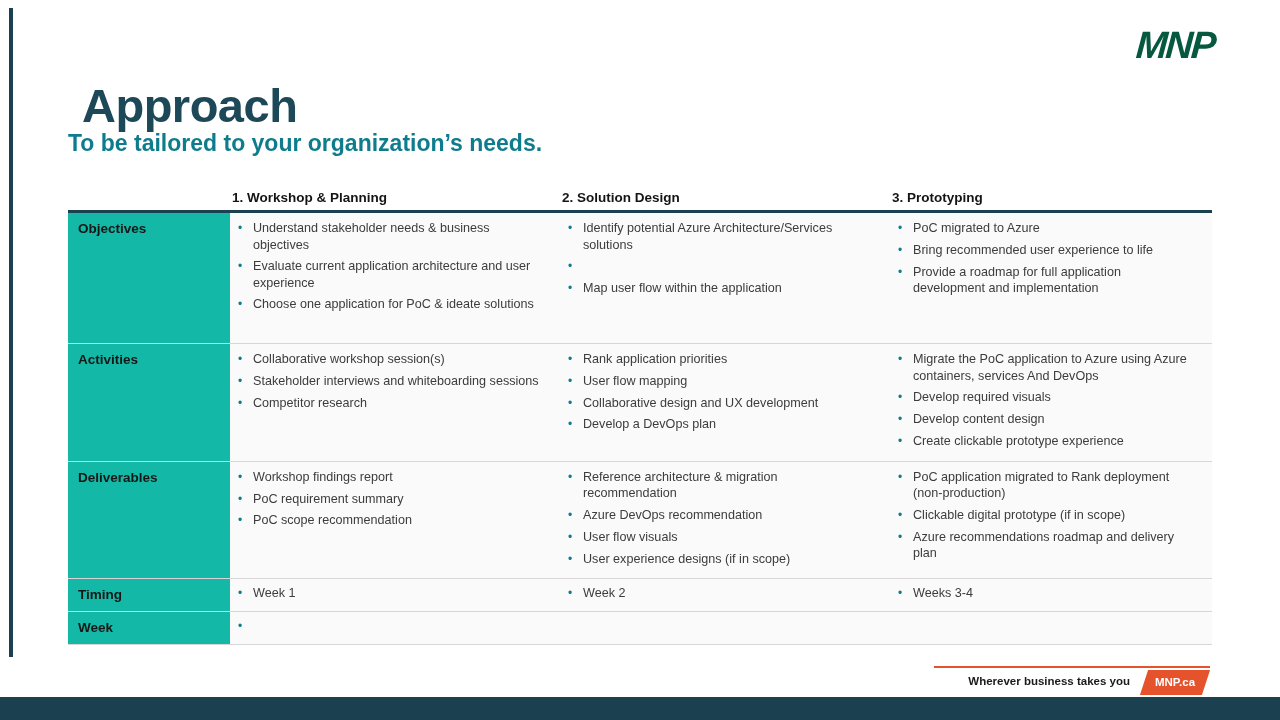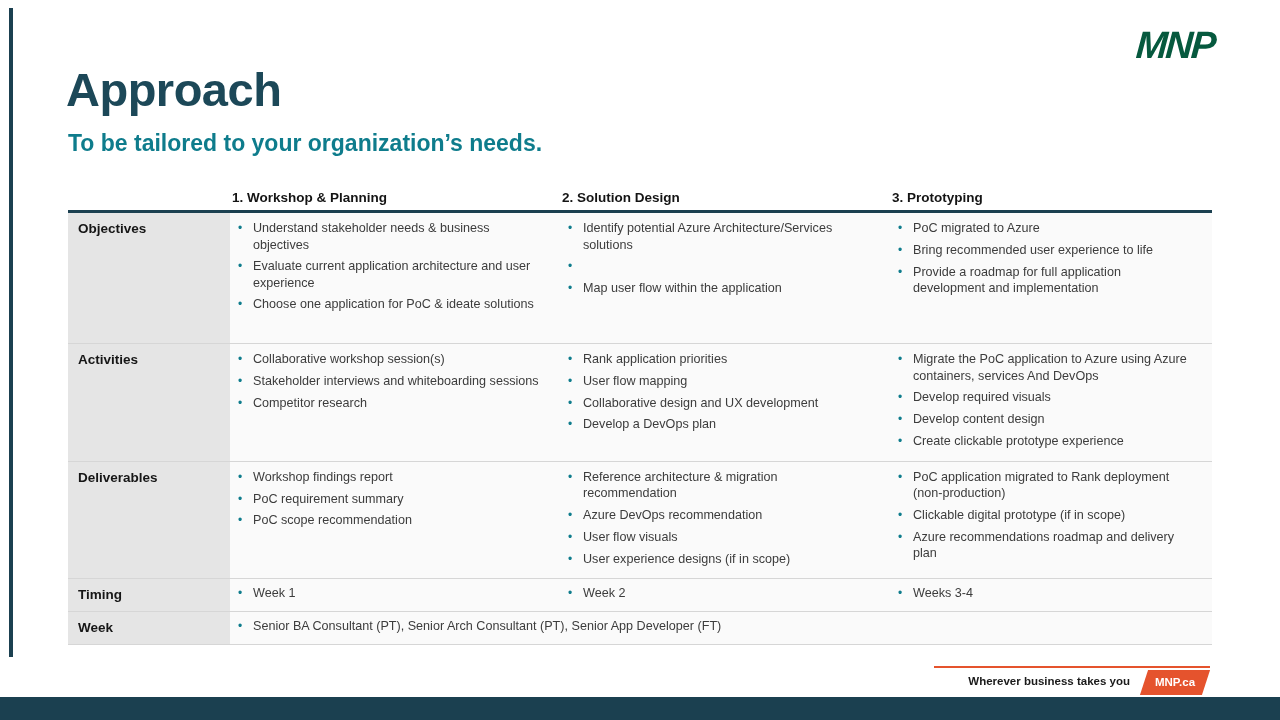--- a/index.html
+++ b/index.html
@@ -1,35 +1,35 @@
 <!DOCTYPE html>
 <html><head>
 <meta charset="utf-8">
 <style>
   html,body{margin:0;padding:0;background:#888;}
   .slide{position:relative;width:1280px;height:720px;background:#ffffff;overflow:hidden;
          font-family:"Liberation Sans","DejaVu Sans",sans-serif;-webkit-font-smoothing:antialiased;}
   .left-accent{position:absolute;left:9px;top:8px;width:4px;height:649px;background:#1b4050;}
   .logo{position:absolute;top:24px;right:66px;font-size:38px;font-weight:800;font-style:italic;
         color:#06593e;letter-spacing:-2px;transform:skewX(-4deg);}
-  .title{position:absolute;left:66px;top:62px;margin:0;font-size:47px;font-weight:700;
+  .title{position:absolute;left:66px;top:62px;margin:16px;font-size:47px;font-weight:700;
          color:#1c4858;letter-spacing:-0.5px;}
   .subtitle{position:absolute;left:68px;top:130px;margin:0;font-size:23px;font-weight:600;color:#0e7c8c;}
   .table{position:absolute;left:68px;top:188px;width:1144px;}
   .thead{display:flex;align-items:flex-end;height:25px;box-sizing:border-box;
          border-bottom:3px solid #1b4050;}
   .hcell{font-size:13.5px;font-weight:700;color:#141414;padding:0 0 5px 2px;box-sizing:border-box;}
   .hcell.spacer{width:162px;padding:0;}
   .hcell.c1,.hcell.c2{width:330px;}
   .hcell.c3{width:322px;}
   .trow{display:flex;border-bottom:1px solid #d6d6d6;box-sizing:border-box;}
   .row-0{min-height:131px}.row-1{min-height:115px}.row-2{min-height:116px}
   .row-3{min-height:30px}.row-4{min-height:29px}
   .cell{box-sizing:border-box;}
-  .cell.label{width:162px;background:#e5e5e5;padding:8px 6px 0 10px;
+  .cell.label{width:162px;background:#14b8a6;padding:8px 6px 0 10px;
               font-size:13.5px;font-weight:700;color:#161616;}
   .cell.content{background:#fafafa;}
   .cell.c1,.cell.c2{width:330px;}
   .cell.c3{width:322px;}
   .cell.span{flex:1;}
   ul.blist{list-style:none;margin:0;padding:7px 18px 6px 8px;}
   li.bitem{display:flex;margin:0 0 5px 0;font-size:12.6px;line-height:1.32;color:#3c3c3c;}
   .dot{color:#0e7c8c;width:15px;flex:none;font-size:12px;padding-top:1px;}
   .row-3 ul.blist,.row-4 ul.blist{padding-top:6px;padding-bottom:4px;}
   .footer{position:absolute;right:68px;top:666px;width:278px;height:31px;}
@@ -249,21 +249,20 @@
               </li>
             </ul>
           </div>
         </div>
         <div class="trow row-4">
           <div class="cell label">Week</div>
           <div class="cell content span">
             <ul class="blist">
               <li class="bitem">
                 <span class="dot">•</span>
-                <span class="btxt">Senior BA Consultant (PT), Senior Arch Consultant (PT), Senior App Developer (FT)</span>
               </li>
             </ul>
           </div>
         </div>
       </div>
   </div>
 
   <div class="footer">
     <div class="footer-rule"></div>
     <span class="tagline">Wherever business takes you</span>

